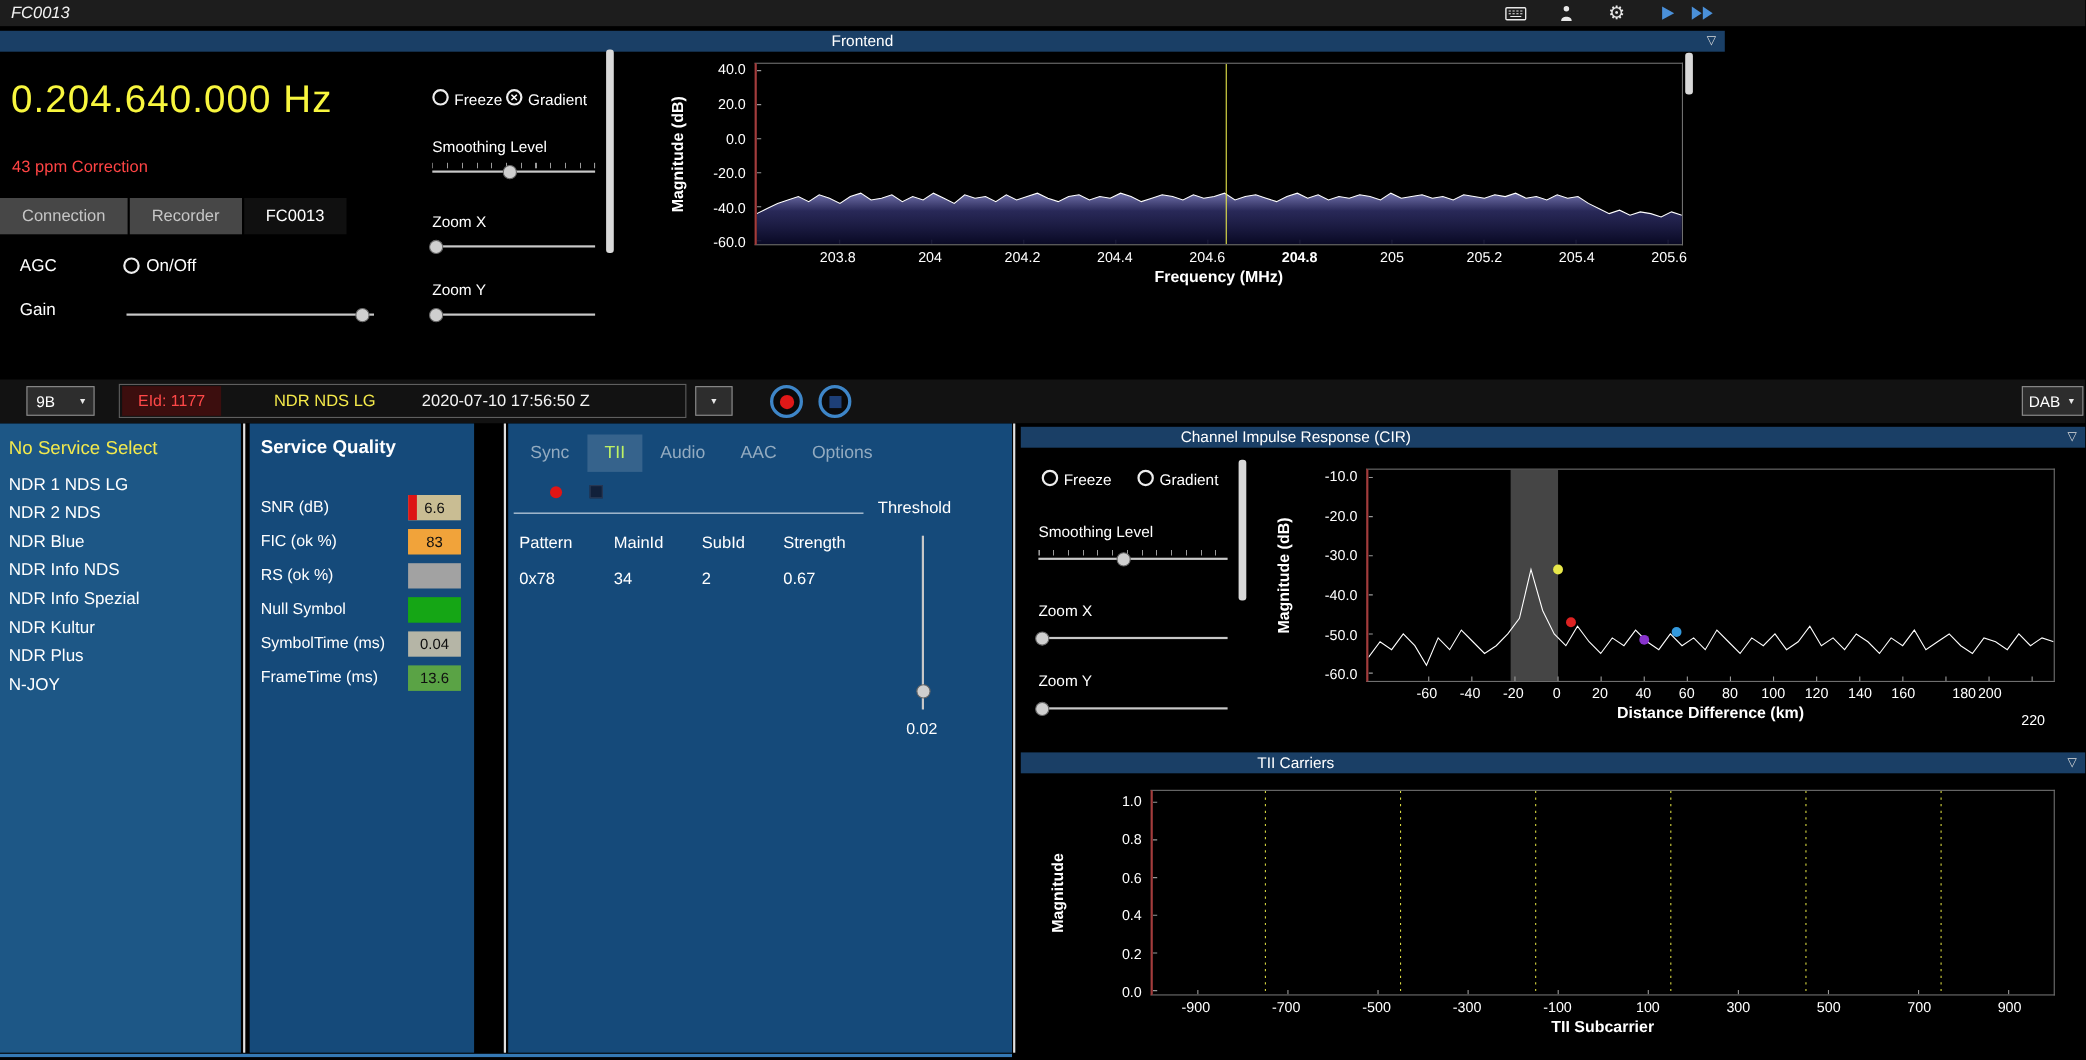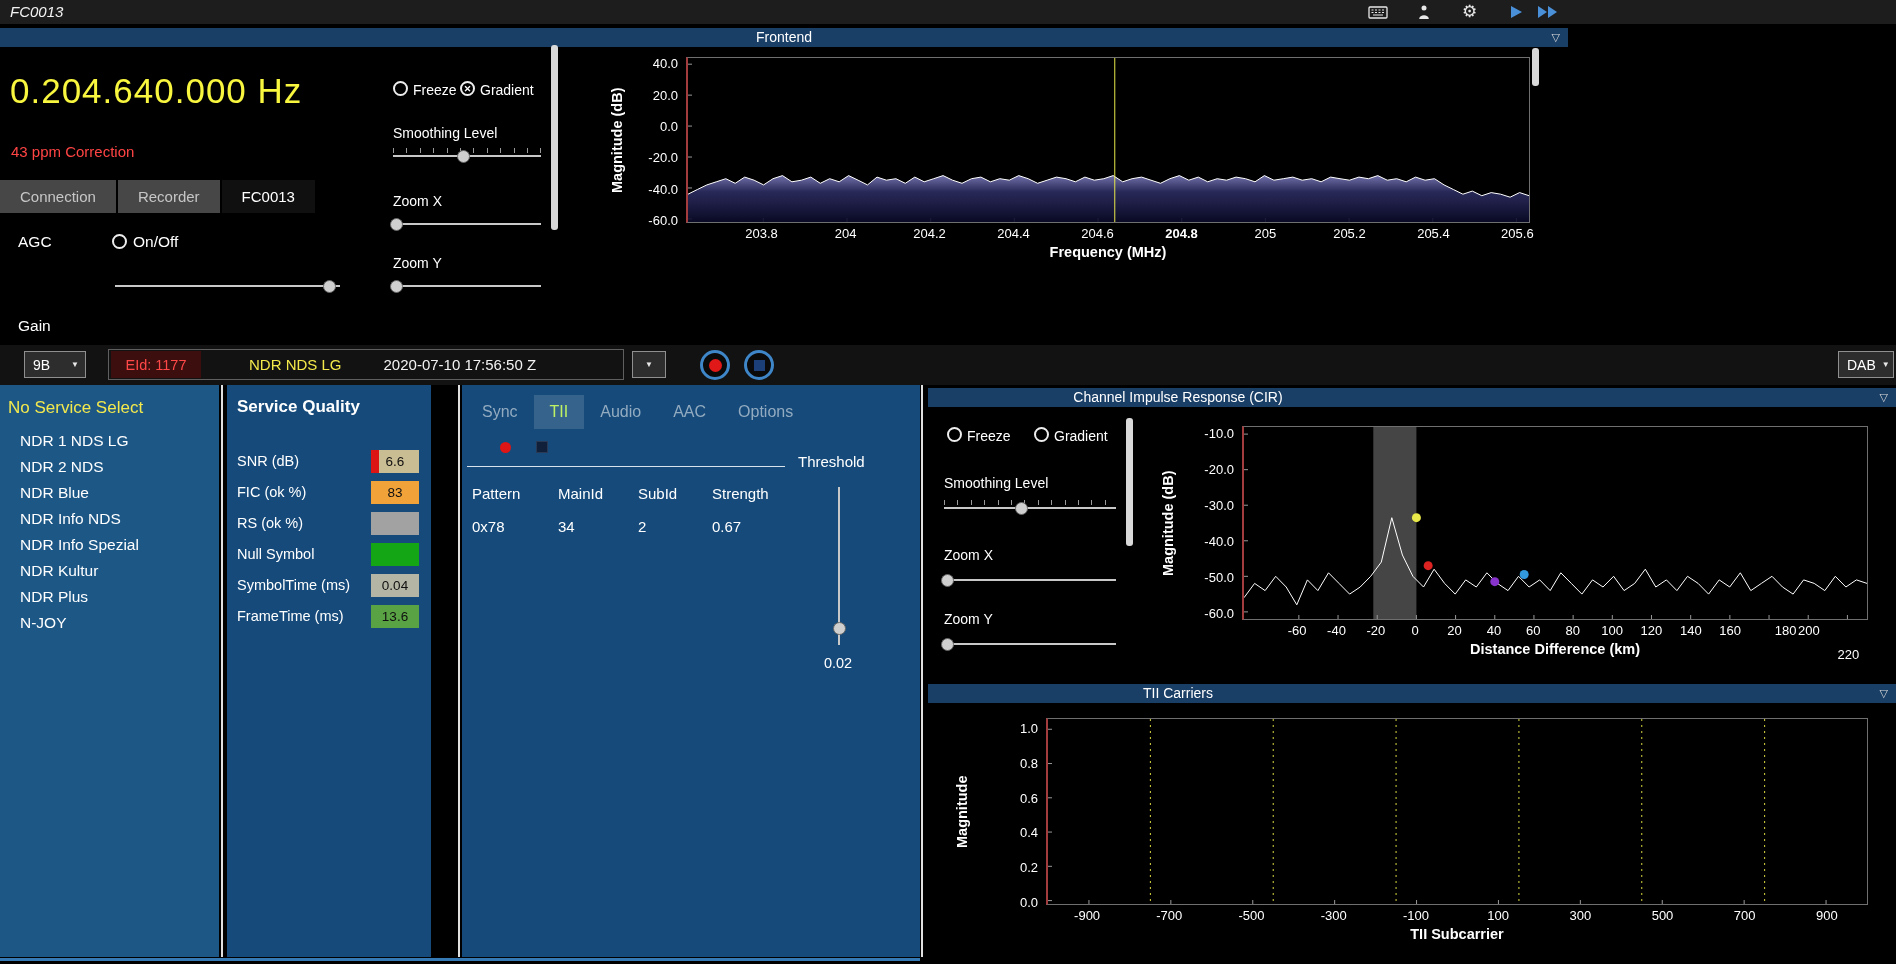--- a/index.html
+++ b/index.html
@@ -24,21 +24,21 @@
   .radio-label{position:absolute;font-size:14px;color:#fff;}
   .slider{position:absolute;height:16px;}
   .slider-track{position:absolute;left:0;right:0;top:8px;height:2px;background:#c8c8c8;}
   .slider.has-ticks::before{content:'';position:absolute;left:0;right:0;top:1px;height:5px;
       background:repeating-linear-gradient(90deg,#9a9a9a 0 1px,transparent 1px 13.4px);}
   .slider-handle{position:absolute;top:2.5px;width:13px;height:13px;border-radius:50%;background:#cfcfcf;border:1px solid #666;box-sizing:border-box;}
   .vslider{position:absolute;width:14px;}
   .vslider-track{position:absolute;left:6px;top:0;bottom:0;width:2px;background:#c8c8c8;}
   .vslider-handle{position:absolute;left:0.5px;width:13px;height:13px;border-radius:50%;background:#cfcfcf;border:1px solid #666;box-sizing:border-box;}
   .scroll-thumb{position:absolute;background:#d9d9d9;border-radius:3px;}
-  .combo{position:absolute;height:27px;background:#2d2d2d;border:1px solid #8f8f8f;display:flex;align-items:center;box-sizing:border-box;}
+  .combo{position:absolute;height:27px;background:#2d2d2d;border:1px solid #8f8f8f;display:flex;align-items:center;box-sizing:border-box;justify-content:flex-end;}
   .combo-text{flex:1;padding-left:8px;font-size:14px;color:#fff;}
   .combo-caret{padding:0 6px;font-size:8px;color:#e8e8e8;}
   .combo-caret.center{flex:1;text-align:center;padding:0;}
   .round-btn{position:absolute;width:30px;height:30px;border:3px solid #3e86c8;border-radius:50%;box-sizing:border-box;background:#0a0a0a;display:flex;align-items:center;justify-content:center;}
   .rec-dot{width:13px;height:13px;border-radius:50%;background:#e01818;}
   .stop-square{width:11px;height:11px;background:#1d3f77;}
   .vsplitter{position:absolute;top:0;width:2px;height:572px;background:#e0e0e0;}
 
   
   .chart-box{position:absolute;display:grid;}
@@ -68,21 +68,21 @@
   #channel-bar{position:absolute;left:0;top:345px;width:1896px;height:40px;background:#121212;}
   #ensemble-group{position:absolute;left:108px;top:4px;width:516px;height:31px;border:1px solid #5f5f5f;display:flex;align-items:center;box-sizing:border-box;}
   #eid-badge{width:90px;height:27px;margin-left:2px;background:#3c0e0e;color:#ff4848;display:flex;align-items:center;justify-content:center;font-size:14.5px;}
   #ensemble-name{margin-left:48px;color:#f4e94a;font-size:15px;}
   #ensemble-time{margin-left:42px;color:#f2f2f2;font-size:15px;}
 
   
   #bottom-row{position:absolute;left:0;top:385px;width:1896px;height:579px;background:#000;}
   #service-pane{position:absolute;left:0;top:0;width:219px;height:572px;background:#1d5786;}
   #service-header{padding:13px 8px 10px;font-size:17px;color:#f3e94d;white-space:nowrap;overflow:hidden;}
-  .service-item{height:26px;line-height:26px;padding-left:20px;font-size:15.5px;color:#fff;cursor:default;white-space:nowrap;}
+  .service-item{height:26px;line-height:26px;padding-left:8px;font-size:15.5px;color:#fff;cursor:default;white-space:nowrap;}
   #quality-pane{position:absolute;left:227px;top:0;width:204px;height:572px;background:#154a7a;}
   #quality-title{position:absolute;left:10px;top:12px;font-size:17px;font-weight:bold;color:#fff;}
   #quality-rows{position:absolute;left:10px;top:64px;right:12px;}
   .q-row{display:flex;align-items:center;height:24px;margin-bottom:7px;}
   .q-label{flex:1;font-size:14.5px;color:#fff;}
   .q-bar{width:48px;height:23px;position:relative;overflow:hidden;}
   .q-fill{position:absolute;left:0;top:0;bottom:0;}
   .q-value{position:absolute;inset:0;display:flex;align-items:center;justify-content:center;font-size:13.5px;color:#101010;}
   #decode-pane{position:absolute;left:462px;top:0;width:458px;height:572px;background:#154a7a;}
   #decode-tabs{position:absolute;left:4px;top:10px;display:flex;height:34px;}
@@ -145,21 +145,21 @@
       <div id="freq-display">0.204.640.000 Hz</div>
       <div id="freq-correction">43 ppm Correction</div>
       <div id="tuner-tabs">
           <div class="tuner-tab">Connection</div>
           <div class="tuner-tab">Recorder</div>
           <div class="tuner-tab selected">FC0013</div>
         </div>
       <span class="form-label" style="left:18px;top:186px;">AGC</span>
       <span class="radio" style="left:112px;top:187px;"></span>
       <span class="form-label" style="left:133px;top:186px;">On/Off</span>
-      <span class="form-label" style="left:18px;top:226px;margin-top:44px;">Gain</span>
+      <span class="form-label" style="left:18px;top:226px;">Gain</span>
       <div class="slider" style="left:115px;top:230px;width:225px;">
         <div class="slider-track"></div>
         <div class="slider-handle" style="left: calc(95% - 6px);"></div>
       </div>
     </div>
 
     <div id="frontend-controls">
       <span class="radio" style="left:8px;top:34px;"></span>
       <span class="radio-label" style="left:28px;top:35px;">Freeze</span>
       <span class="radio checked" style="left:75px;top:34px;"></span>

